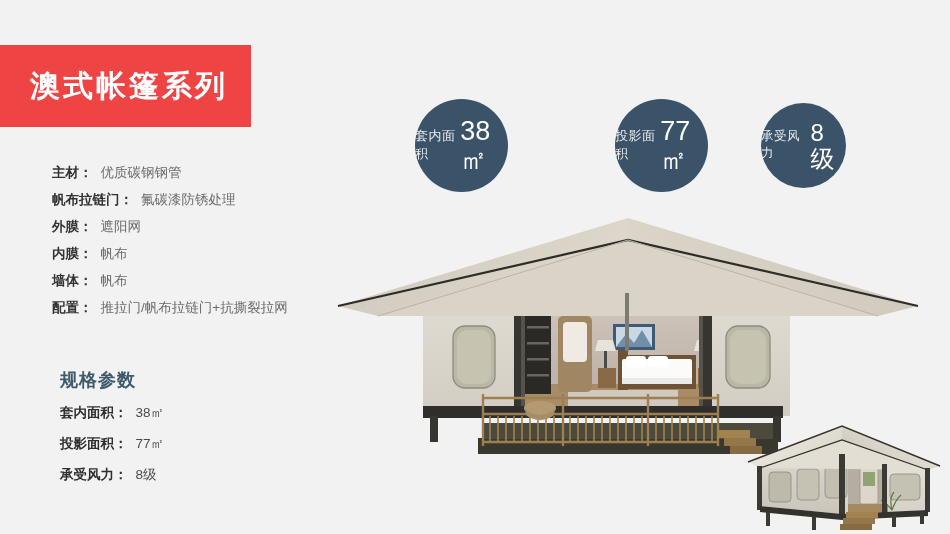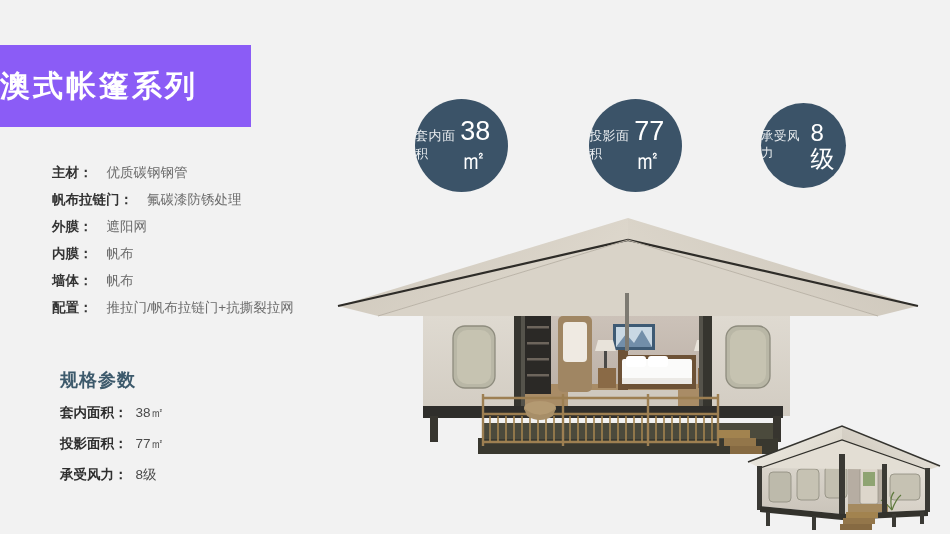--- a/index.html
+++ b/index.html
@@ -21,23 +21,24 @@
     overflow: hidden;
   }
 
   
   .title-banner {
     position: absolute;
     left: 0;
     top: 45px;
     width: 251px;
     height: 82px;
-    background: #8b5cf6;
+    background: #ef4444;
     display: flex;
     align-items: center;
+    padding-left: 30px;
   }
   .title-banner-text {
     color: #ffffff;
     font-size: 30px;
     font-weight: bold;
     letter-spacing: 3px;
     white-space: nowrap;
   }
 
   
@@ -60,21 +61,21 @@
     margin-bottom: 9px;
     font-size: 13.5px;
     white-space: nowrap;
   }
   .spec-label {
     color: #333333;
     font-weight: bold;
   }
   .spec-value {
     color: #6b6b6b;
-    margin-left: 14px;
+    margin-left: 8px;
   }
 
   .spec-panel-2 {
     position: absolute;
     left: 60px;
     top: 368px;
     width: 300px;
   }
   .spec-row-2 {
     display: flex;
@@ -111,21 +112,21 @@
   }
   .stat-value {
     font-size: 27px;
     font-weight: 300;
     letter-spacing: 0px;
     line-height: 1.05;
     color: #ffffff;
   }
 
   #circle-0 { left: 415px; top: 99px; width: 93px; height: 93px; }
-  #circle-1 { left: 589px; top: 99px; width: 93px; height: 93px; }
+  #circle-1 { left: 615px; top: 99px; width: 93px; height: 93px; }
   #circle-2 { left: 761px; top: 103px; width: 85px; height: 85px; }
   #circle-2 .stat-label { font-size: 12.5px; }
   #circle-2 .stat-value { font-size: 24px; }
 
   
   .tent-main {
     position: absolute;
     left: 318px;
     top: 198px;
     width: 620px;

